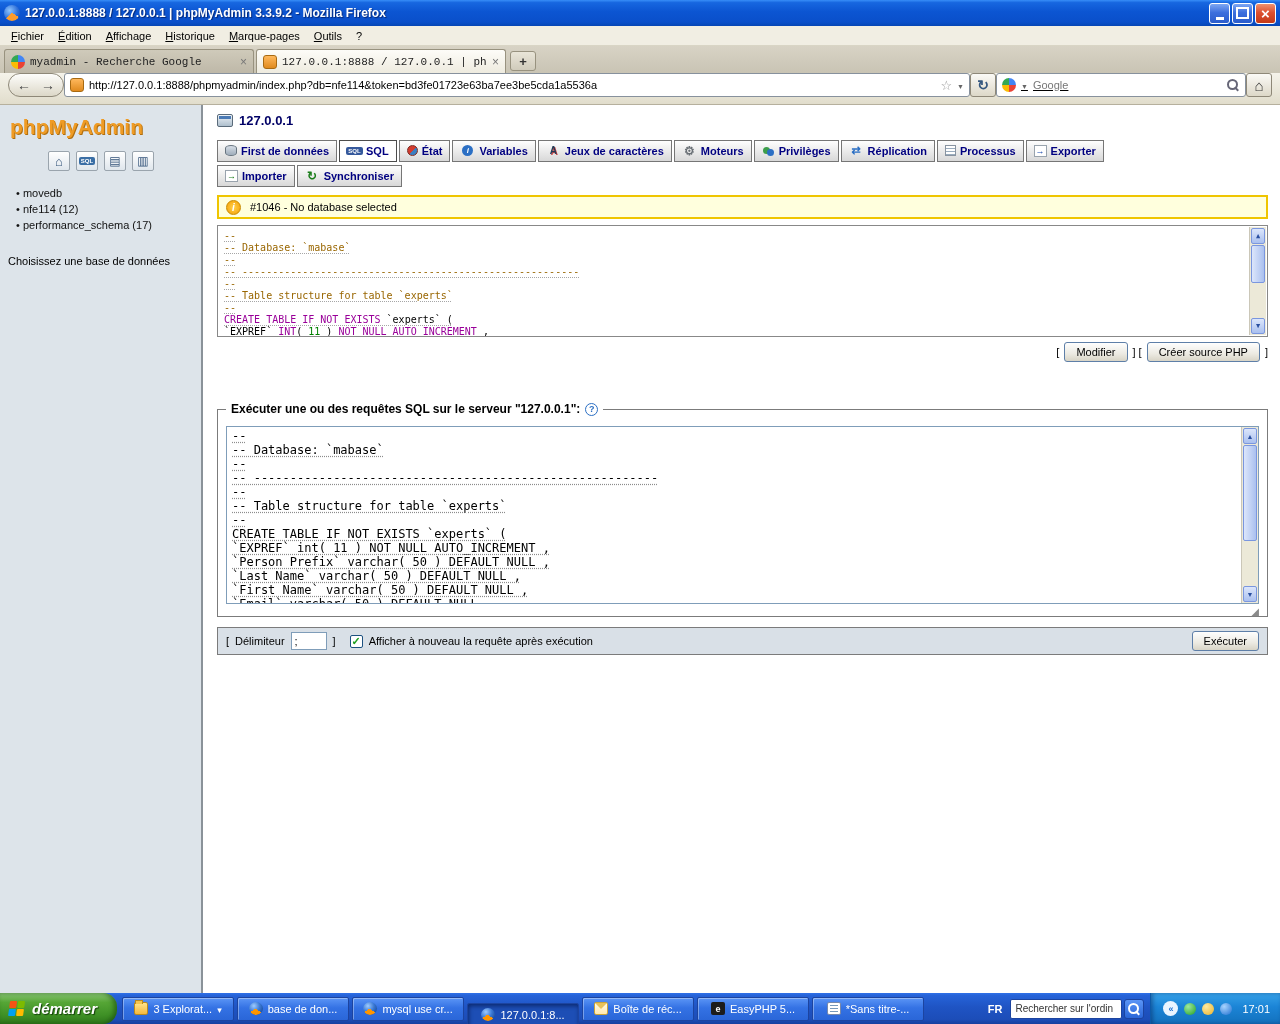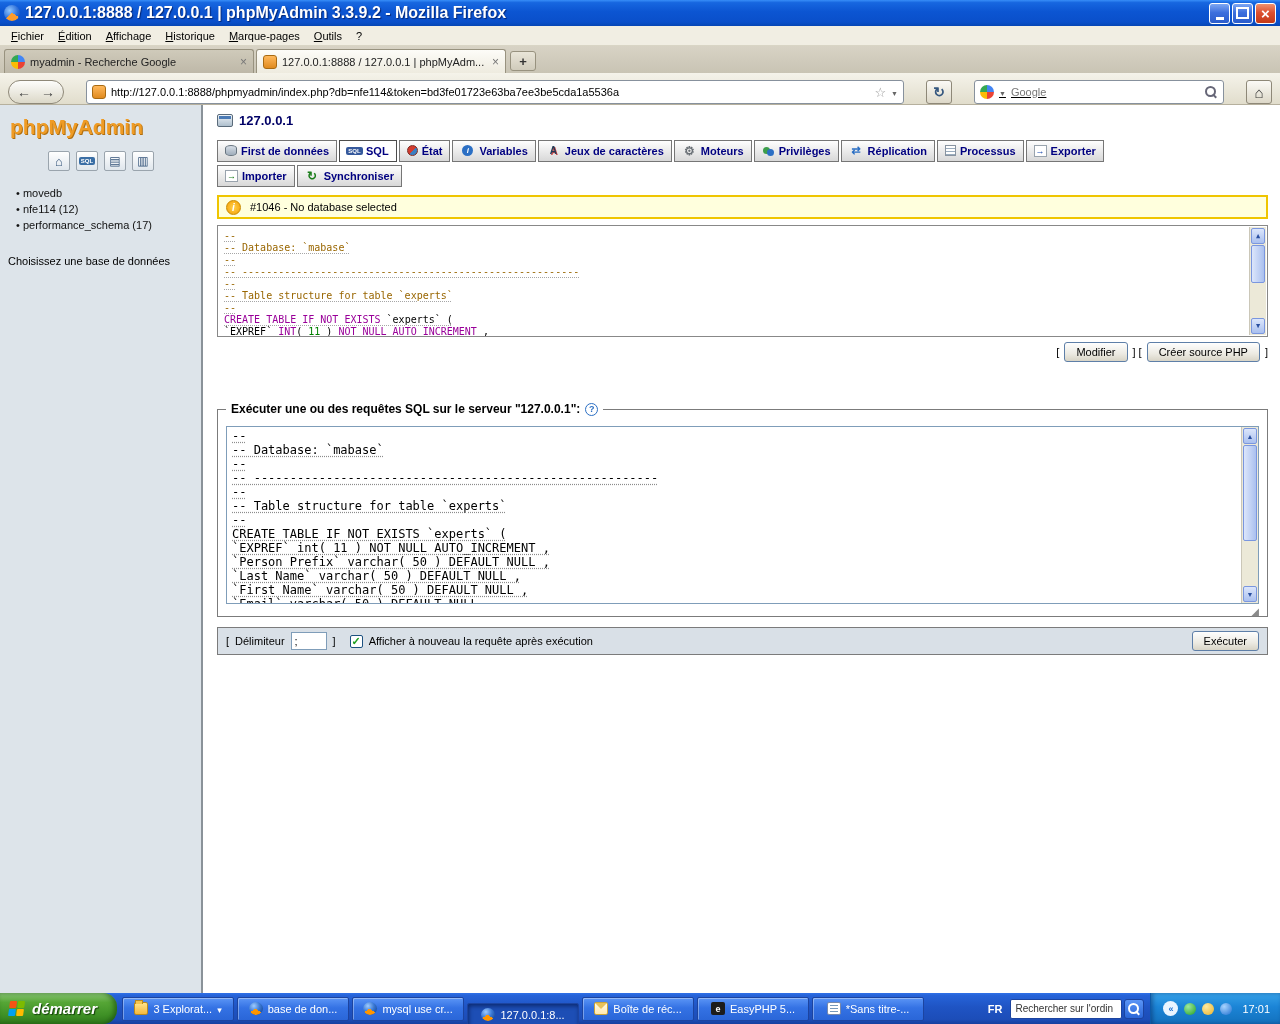--- a/index.html
+++ b/index.html
@@ -7,21 +7,21 @@
   body { font-family:"Liberation Sans", sans-serif; background:#fff; font-size:11px; }
   .screen { width:1280px; height:1024px; display:flex; flex-direction:column; position:relative; }
 
   
   .titlebar { height:26px; flex:0 0 26px; display:flex; align-items:center; gap:5px; padding:0 4px;
     background:linear-gradient(180deg,#388ef8 0%,#1767e0 10%,#0c55d2 45%,#0a4fca 85%,#0646b4 100%); }
   .ff-icon { width:16px; height:16px; border-radius:50%; flex:0 0 16px; position:relative; overflow:hidden;
     background:radial-gradient(circle at 35% 35%, #8ec6ff 0%, #2f6fd8 55%, #0b3f9e 100%); }
   .ff-icon::after { content:""; position:absolute; inset:0; border-radius:50%;
     background:conic-gradient(from 120deg, #ff9c2a 0 110deg, transparent 110deg 360deg); }
-  .titlebar .title { flex:1; color:#fff; font-weight:bold; font-size:16px; white-space:nowrap; overflow:hidden;
+  .titlebar .title { flex:1; color:#fff; font-weight:bold; font-size:12px; white-space:nowrap; overflow:hidden;
     text-shadow:1px 1px 1px rgba(0,20,80,.7); }
   .winbtns { display:flex; gap:2px; }
   .wbtn { width:21px; height:21px; border-radius:3px; border:1px solid #fff;
     background:linear-gradient(#7da7f3,#3d6fdd 45%,#2a5ccc); display:flex; align-items:center; justify-content:center;
     color:#fff; font-size:13px; font-weight:bold; }
   .wbtn.min::before { content:""; width:8px; height:3px; background:#fff; margin-top:10px; }
   .wbtn.max::before { content:""; width:9px; height:8px; border:2px solid #fff; background:transparent; }
   .wbtn.close { background:linear-gradient(#f0926f,#dd5030 45%,#c43a18); }
   .wbtn.close::before { content:"×"; font-size:15px; line-height:1; }
 
@@ -30,32 +30,32 @@
     display:flex; align-items:center; padding:0 4px; }
   .menu-item { padding:2px 7px; color:#000; cursor:default; }
   .menu-item u { text-decoration:underline; }
 
   
   .tabbar { height:27px; flex:0 0 27px; background:linear-gradient(#d8d3c5,#c9c4b4); display:flex; align-items:flex-end; padding:3px 4px 0; }
   .tabstrip { display:flex; gap:2px; align-items:flex-end; }
   .btab { width:250px; height:24px; border:1px solid #98927f; border-bottom:none; border-radius:3px 3px 0 0;
     background:linear-gradient(#cfcaba,#beb8a8); display:flex; align-items:center; gap:5px; padding:0 6px; color:#222; }
   .btab.active { background:linear-gradient(#fdfcf8,#eeebdf); }
-  .btab .label { flex:1; white-space:nowrap; overflow:hidden; }
+  .btab .label { flex:1; white-space:nowrap; overflow:hidden;font-family:Liberation Mono, monospace; }
   .tabclose::before { content:"×"; color:#777; font-size:12px; }
   .fav { width:14px; height:14px; flex:0 0 14px; border-radius:3px; }
   .fav-google { border-radius:50%; background:conic-gradient(#4285f4 0 25%, #ea4335 0 50%, #fbbc05 0 75%, #34a853 0); }
   .fav-pma { background:linear-gradient(#ffb85c,#e08a1e); border:1px solid #a86a12; }
   .newtab { width:26px; height:20px; margin:0 0 2px 4px; border:1px solid #98927f; border-radius:3px;
     background:linear-gradient(#e9e5d8,#d0cbbb); display:flex; align-items:center; justify-content:center; color:#333; }
   .newtab::before { content:"+"; font-size:13px; font-weight:bold; }
 
   
   .navbar { height:32px; flex:0 0 32px; background:linear-gradient(#f5f3ea,#e1ddcc); border-bottom:1px solid #b6b09d;
-    display:flex; align-items:flex-end; gap:22px; padding:0 8px; }
+    display:flex; align-items:flex-start; gap:0; padding:0 8px; }
   .navpill { display:flex; align-items:center; height:24px; border:1px solid #8e8878; border-radius:13px;
     background:linear-gradient(#fdfdfb,#dcd8c8); padding:0 3px; }
   .navbtn { width:24px; text-align:center; color:#444; font-weight:bold; font-size:14px; }
   .navbtn.back::before { content:"←"; }
   .navbtn.fwd::before { content:"→"; }
   .urlbox { flex:1; height:24px; background:#fff; border:1px solid #87919d; border-radius:3px;
     display:flex; align-items:center; gap:5px; padding:0 5px; }
   .urlbox input { flex:1; border:none; outline:none; font-size:11px; color:#000; font-family:"Liberation Sans",sans-serif; background:transparent; }
   .star::before { content:"☆"; color:#999; font-size:13px; }
   .caret-down::before { content:"▼"; color:#666; font-size:7px; }

